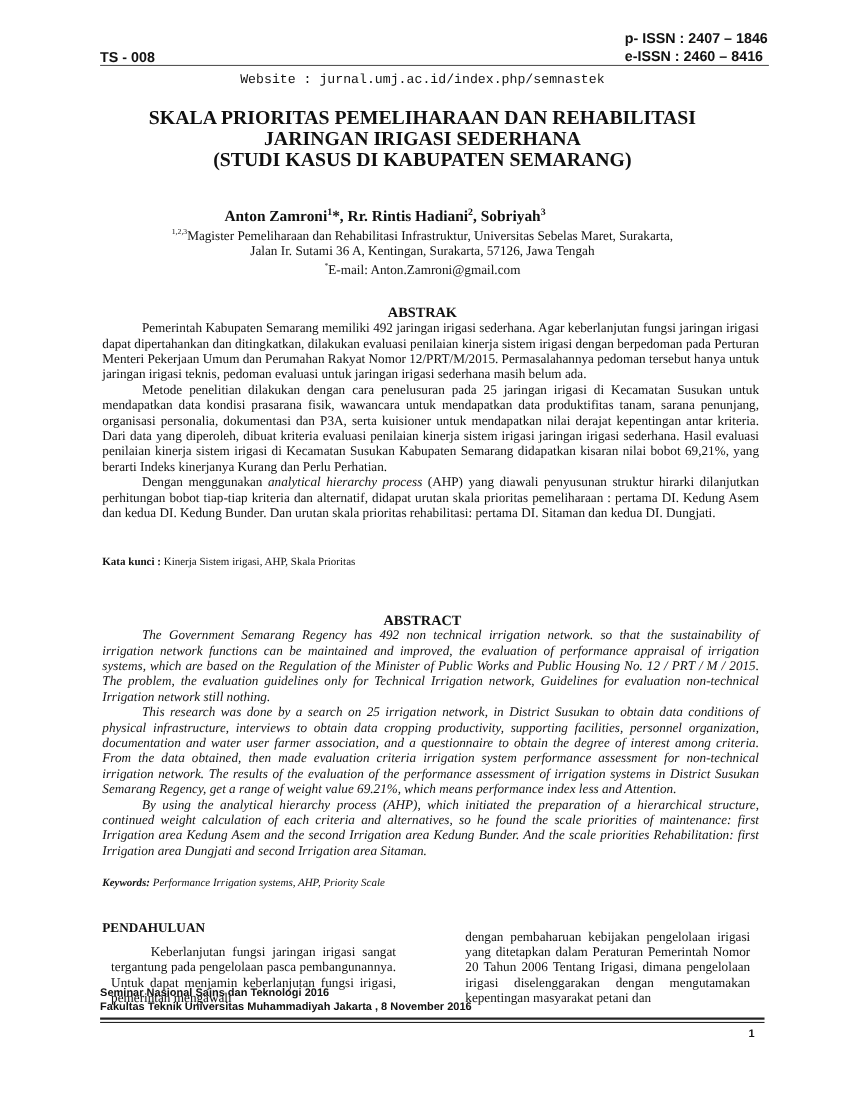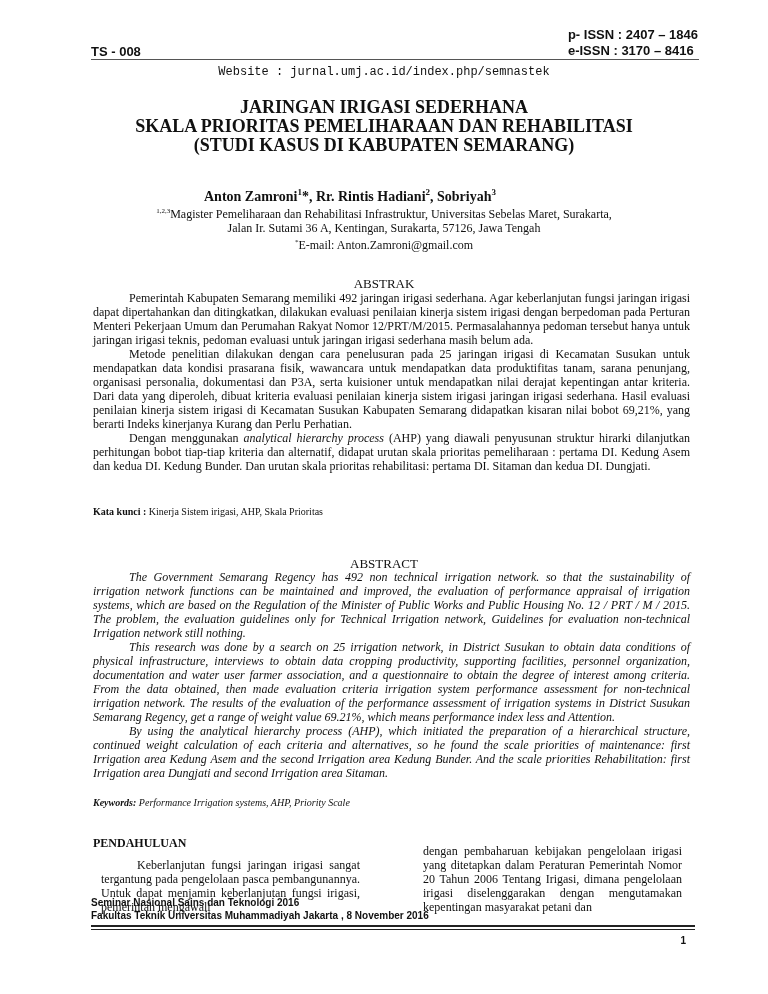--- a/index.html
+++ b/index.html
@@ -11,21 +11,21 @@
   .hdr-right { position: absolute; right: 70px; top: 27px; font-size: 13px; font-weight: bold; text-align: left; line-height: 16px; }
   .hdr-rule { position: absolute; left: 91px; width: 608px; top: 59px; border-top: 1.5px solid #555; }
   .website { position: absolute; left: 0; width: 768px; top: 65px; text-align: center; font-size: 12px; font-family: Liberation Mono, monospace; }
 
   .title { position: absolute; left: 0; width: 768px; top: 98px; text-align: center; font-size: 18px; font-weight: bold; line-height: 19px; }
   .authors { position: absolute; left: 0; width: 700px; top: 187px; text-align: center; font-size: 14px; font-weight: bold; }
   .authors sup { font-size: 9px; }
   .affil { position: absolute; left: 0; width: 768px; top: 204px; text-align: center; font-size: 12px; line-height: 14px; }
   .affil sup { font-size: 7px; }
 
-  .sec-head { position: absolute; left: 0; width: 768px; text-align: center; font-size: 13px; font-weight: normal; }
+  .sec-head { position: absolute; left: 0; width: 768px; text-align: center; font-size: 13px; font-weight: bold; }
   .abstract { position: absolute; left: 93px; width: 597px; font-size: 12px; line-height: 14px; text-align: justify; }
   .abstract p { margin: 0; text-indent: 36px; }
   .abstract.en { font-style: italic; }
   .kw { position: absolute; left: 93px; font-size: 10px; }
   .kw b { font-weight: bold; }
 
   .col { position: absolute; width: 275px; font-size: 12px; line-height: 14px; text-align: justify; }
   .col-left { left: 93px; top: 836px; }
   .col-right { left: 415px; top: 836px; }
   .col p { margin: 8px; }
@@ -36,28 +36,28 @@
   .foot-rule2 { position: absolute; left: 91px; width: 604px; top: 929px; border-top: 1px solid #222; }
   .foot-text { position: absolute; left: 91px; top: 896px; font-size: 10px; font-weight: bold; line-height: 13px; }
   .page-num { position: absolute; right: 82px; top: 935px; font-size: 10px; font-weight: bold; }
 </style>
 </head>
 <body>
 
 <div class="hdr-left sans">TS - 008</div>
 <div class="hdr-right sans">
   <div>p- ISSN : 2407  –  1846</div>
-  <div>e-ISSN : 3170 – 8416</div>
+  <div>e-ISSN : 2460 – 8416</div>
 </div>
 <div class="hdr-rule"></div>
 <div class="website serif">Website : jurnal.umj.ac.id/index.php/semnastek</div>
 
 <div class="title serif">
+  <div>SKALA PRIORITAS PEMELIHARAAN DAN REHABILITASI</div>
   <div>JARINGAN IRIGASI SEDERHANA</div>
-  <div>SKALA PRIORITAS PEMELIHARAAN DAN REHABILITASI</div>
   <div>(STUDI KASUS DI KABUPATEN SEMARANG)</div>
 </div>
 
 <div class="authors serif">
   <span>Anton Zamroni</span><sup>1</sup><span>*, </span><span>Rr. Rintis Hadiani</span><sup>2</sup><span>, </span><span>Sobriyah</span><sup>3</sup>
 </div>
 <div class="affil serif">
   <div><sup>1,2,3</sup><span>Magister Pemeliharaan dan Rehabilitasi Infrastruktur, Universitas Sebelas Maret, Surakarta,</span></div>
   <div>Jalan Ir. Sutami 36 A, Kentingan, Surakarta, 57126, Jawa Tengah</div>
   <div><sup>*</sup><span>E-mail: Anton.Zamroni@gmail.com</span></div>

